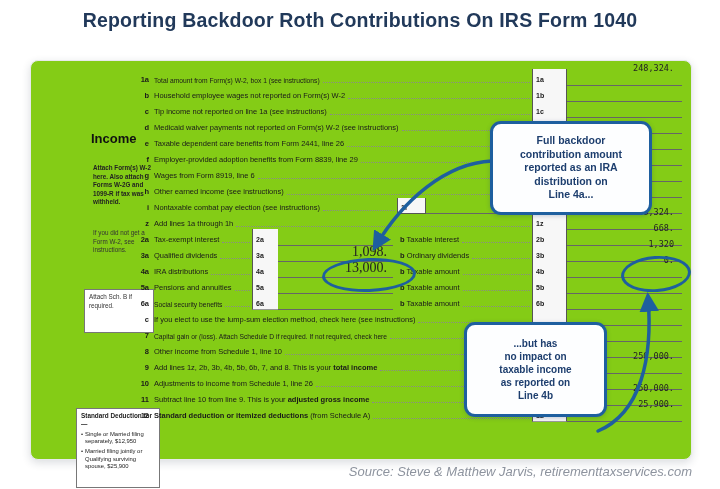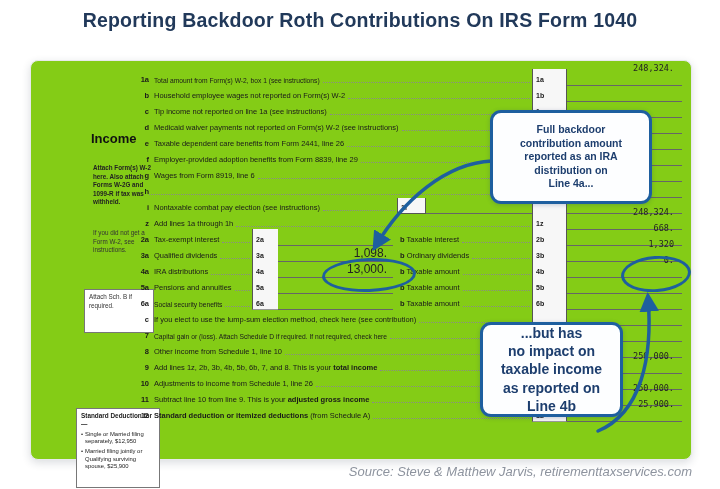--- a/index.html
+++ b/index.html
@@ -32,38 +32,38 @@
   .row .lbl.sm{font-size:6.7px;}
   .dots{flex:1 1 4px;border-bottom:1px dotted #8a8a8a;margin:0 2px 3px 0;min-width:4px;}
   .rbox{flex:0 0 30px;border-left:1px solid #555;border-right:1px solid #555;border-bottom:1px solid #999;
     font-weight:bold;font-size:7px;padding:0 0 2px 3px;background:#f7f7f7;height:14px;display:flex;align-items:flex-end;}
   .rval{flex:0 0 107px;border-bottom:1px solid #666;text-align:right;
     font-family:"DejaVu Sans Mono",monospace;font-size:8.5px;color:#222;padding:0 8px 12px 0;height:15px;
     display:flex;align-items:flex-end;justify-content:flex-end;}
   .mbox{flex:0 0 22px;border-left:1px solid #555;border-bottom:1px solid #999;
     font-weight:bold;font-size:7px;padding:0 0 2px 3px;background:#f7f7f7;height:14px;display:flex;align-items:flex-end;}
   .mval{flex:0 0 109px;border-bottom:1px solid #666;text-align:right;
-    font-family:Liberation Sans, sans-serif;font-size:12px;color:#222;padding:0 6px 1px 0;height:15px;
+    font-family:Liberation Serif, serif;font-size:14px;color:#222;padding:0 6px 1px 0;height:15px;
     display:flex;align-items:flex-end;justify-content:flex-end;}
   .bcell{flex:0 0 132px;display:flex;align-items:flex-end;margin-left:7px;}
   .bcell .bl{white-space:nowrap;padding:0 3px 2px 0;margin-top:45px;}
   .mibox{flex:0 0 24px;border:1px solid #555;border-top:none;font-weight:bold;font-size:7px;
     padding:0 0 2px 3px;background:#f7f7f7;height:13px;display:flex;align-items:flex-end;}
   .miund{flex:0 0 106px;border-bottom:1px solid #666;height:15px;}
 
   
   .ellipse{position:absolute;border:3px solid #1E5F9F;border-radius:50%;z-index:3;}
   .el1{left:322px;top:258px;width:88px;height:28px;transform:rotate(-2deg);}
   .el2{left:621px;top:256px;width:64px;height:30px;transform:rotate(-4deg);}
   .arrows{position:absolute;left:0;top:0;width:720px;height:489px;z-index:4;pointer-events:none;}
   .callout{position:absolute;background:#fdfeff;border:3.5px solid #1E5F9F;border-radius:11px;
     z-index:5;display:flex;align-items:center;justify-content:center;text-align:center;
     color:#1D3E6E;font-weight:bold;white-space:pre-line;box-shadow:0 1px 4px rgba(30,60,110,.25);}
-  .co1{left:490px;top:110px;width:156px;height:88px;font-size:10.5px;line-height:1.3;}
-  .co2{left:480px;top:322px;width:137px;height:89px;font-size:14px;line-height:1.3;}
+  .co1{left:490px;top:121px;width:156px;height:88px;font-size:10.5px;line-height:1.3;}
+  .co2{left:464px;top:322px;width:137px;height:89px;font-size:10px;line-height:1.3;}
 
   .source{position:absolute;right:28px;top:464px;font-size:13px;color:#8d939e;font-style:italic;}
 </style>
 </head>
 <body>
 
 <div class="page">
 
   <div class="title">Reporting Backdoor Roth Contributions On IRS Form 1040</div>
 
@@ -132,20 +132,21 @@
       </div>
       <div class="row">
         <div class="lnum">g</div>
         <div class="lbl">Wages from Form 8919, line 6</div>
         <div class="dots"></div>
         <div class="rbox">1g</div>
         <div class="rval"></div>
       </div>
       <div class="row">
         <div class="lnum">h</div>
+        <div class="lbl">Other earned income (see instructions)</div>
         <div class="dots"></div>
         <div class="rbox">1h</div>
         <div class="rval"></div>
       </div>
       <div class="row">
         <div class="lnum">i</div>
         <div class="lbl">Nontaxable combat pay election (see instructions)</div>
         <div class="dots"></div>
         <div class="mibox">1i</div>
         <div class="miund"></div>
@@ -219,21 +220,21 @@
         <div class="mval"></div>
         <div class="bcell">
           <div class="bl"><b>b</b> Taxable amount</div>
           <div class="dots"></div>
         </div>
         <div class="rbox">6b</div>
         <div class="rval"></div>
       </div>
       <div class="row">
         <div class="lnum">c</div>
-        <div class="lbl">If you elect to use the lump-sum election method, check here (see contribution)</div>
+        <div class="lbl">If you elect to use the lump-sum election method, check here (see instructions)</div>
         <div class="dots"></div>
         <div class="rbox"></div>
         <div class="rval"></div>
       </div>
       <div class="row">
         <div class="lnum">7</div>
         <div class="lbl sm">Capital gain or (loss). Attach Schedule D if required. If not required, check here</div>
         <div class="dots"></div>
         <div class="rbox">7</div>
         <div class="rval"></div>

